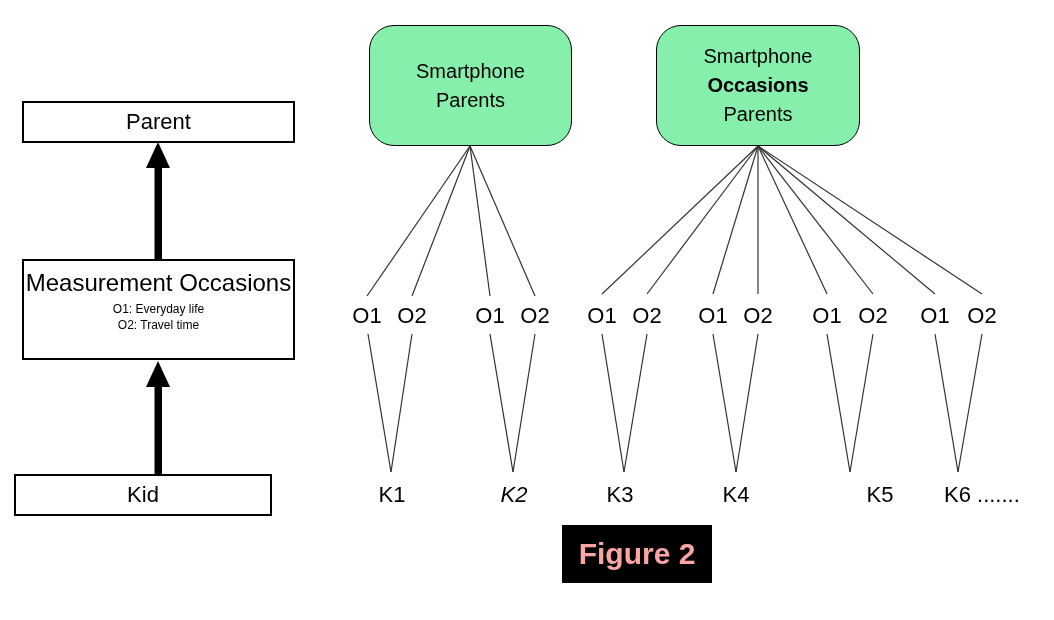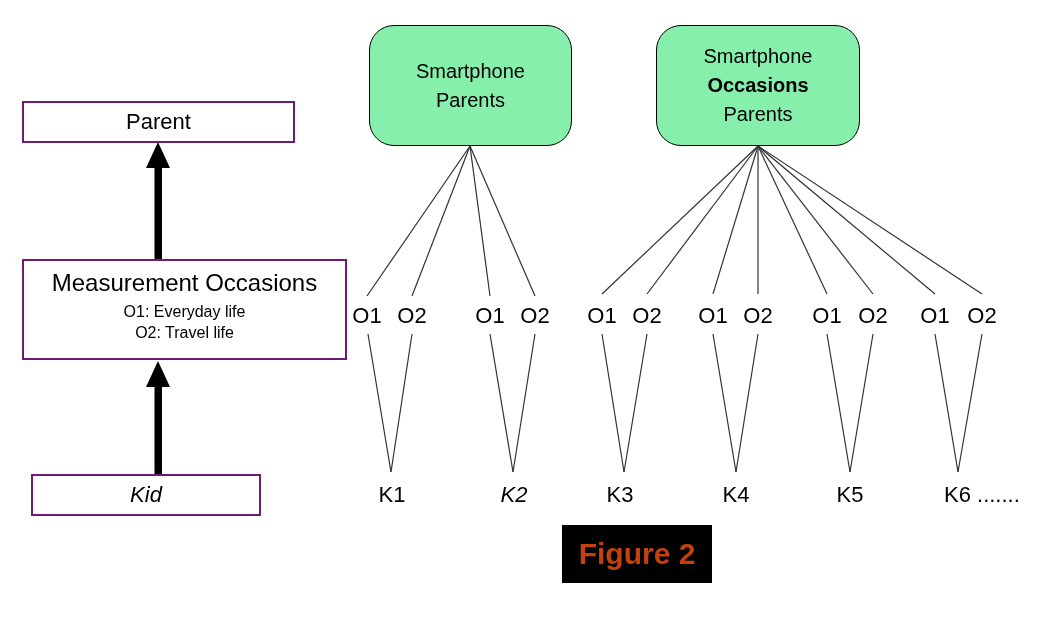--- a/index.html
+++ b/index.html
@@ -18,21 +18,21 @@
   }
   #lines-svg {
     position: absolute;
     left: 0; top: 0;
     width: 1054px;
     height: 620px;
   }
   .rect-box {
     position: absolute;
     box-sizing: border-box;
-    border: 2px solid #701a75;
+    border: 2px solid #000000;
     background: #ffffff;
     display: flex;
     align-items: center;
     justify-content: center;
     text-align: center;
   }
   .rect-box .box-label {
     font-size: 22px;
     line-height: 1.1;
   }
@@ -40,21 +40,21 @@
     flex-direction: column;
     justify-content: flex-start;
     padding-top: 8px;
   }
   #measurement-box .meas-title {
     font-size: 24px;
     line-height: 1.2;
     margin-bottom: 3px;
   }
   #measurement-box .meas-sub {
-    font-size: 16px;
+    font-size: 12px;
     line-height: 1.35;
   }
   .group-box {
     position: absolute;
     box-sizing: border-box;
     border: 1.6px solid #000000;
     border-radius: 25px;
     background: #86efac;
     display: flex;
     flex-direction: column;
@@ -78,21 +78,21 @@
   .k-label.no-center {
     transform: translate(0, -50%);
   }
   #figure-caption {
     position: absolute;
     left: 562px;
     top: 525px;
     width: 150px;
     height: 58px;
     background: #000000;
-    color: #c2410c;
+    color: #fca5a5;
     display: flex;
     align-items: center;
     justify-content: center;
     font-size: 30px;
     font-weight: bold;
   }
 </style>
 </head>
 <body>
 
@@ -138,27 +138,27 @@
       <polygon points="158,142 146,168 170,168"></polygon>
       <rect x="154.5" y="379" width="7.5" height="95"></rect>
       <polygon points="158,361 146,387 170,387"></polygon>
     </g>
   </svg>
 
   <div class="rect-box" id="parent-box" style="left:22px; top:101px; width:273px; height:42px;">
     <span class="box-label">Parent</span>
   </div>
 
-  <div class="rect-box" id="measurement-box" style="left:22px; top:259px; width:325px; height:101px;">
+  <div class="rect-box" id="measurement-box" style="left:22px; top:259px; width:273px; height:101px;">
     <span class="meas-title">Measurement Occasions</span>
     <span class="meas-sub">O1: Everyday life</span>
-    <span class="meas-sub">O2: Travel life</span>
+    <span class="meas-sub">O2: Travel time</span>
   </div>
 
-  <div class="rect-box" id="kid-box" style="left:31px; top:474px; width:230px; height:42px;font-style:italic;">
+  <div class="rect-box" id="kid-box" style="left:14px; top:474px; width:258px; height:42px;">
     <span class="box-label">Kid</span>
   </div>
 
   <div class="group-box" style="left:369px; top:25px; width:203px; height:121px;">
     <span class="g-line">Smartphone</span>
     <span class="g-line">Parents</span>
   </div>
 
   <div class="group-box" style="left:656px; top:25px; width:204px; height:121px;">
     <span class="g-line">Smartphone</span>
@@ -176,20 +176,20 @@
   <div class="o-label" style="left:758px; top:316px;">O2</div>
   <div class="o-label" style="left:827px; top:316px;">O1</div>
   <div class="o-label" style="left:873px; top:316px;">O2</div>
   <div class="o-label" style="left:935px; top:316px;">O1</div>
   <div class="o-label" style="left:982px; top:316px;">O2</div>
 
   <div class="k-label" style="left:392px; top:495px;">K1</div>
   <div class="k-label" style="left:514px; top:495px;font-style:italic;">K2</div>
   <div class="k-label" style="left:620px; top:495px;">K3</div>
   <div class="k-label" style="left:736px; top:495px;">K4</div>
-  <div class="k-label" style="left:850px; top:495px;">K5</div>
+  <div class="k-label" style="left:880px; top:495px;">K5</div>
   <div class="k-label no-center" style="left:944px; top:495px;">K6 .......</div>
 
   <div id="figure-caption">
     <span>Figure 2</span>
   </div>
 
 </div>
 
 </body></html>

